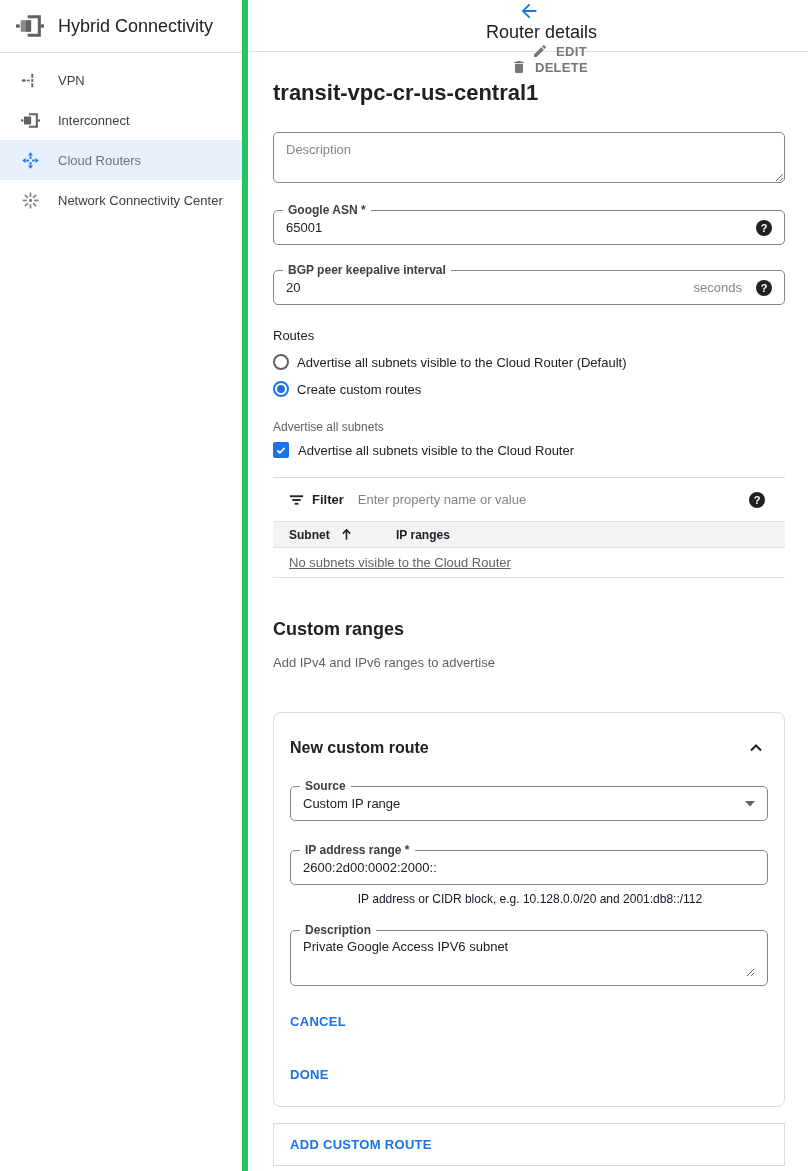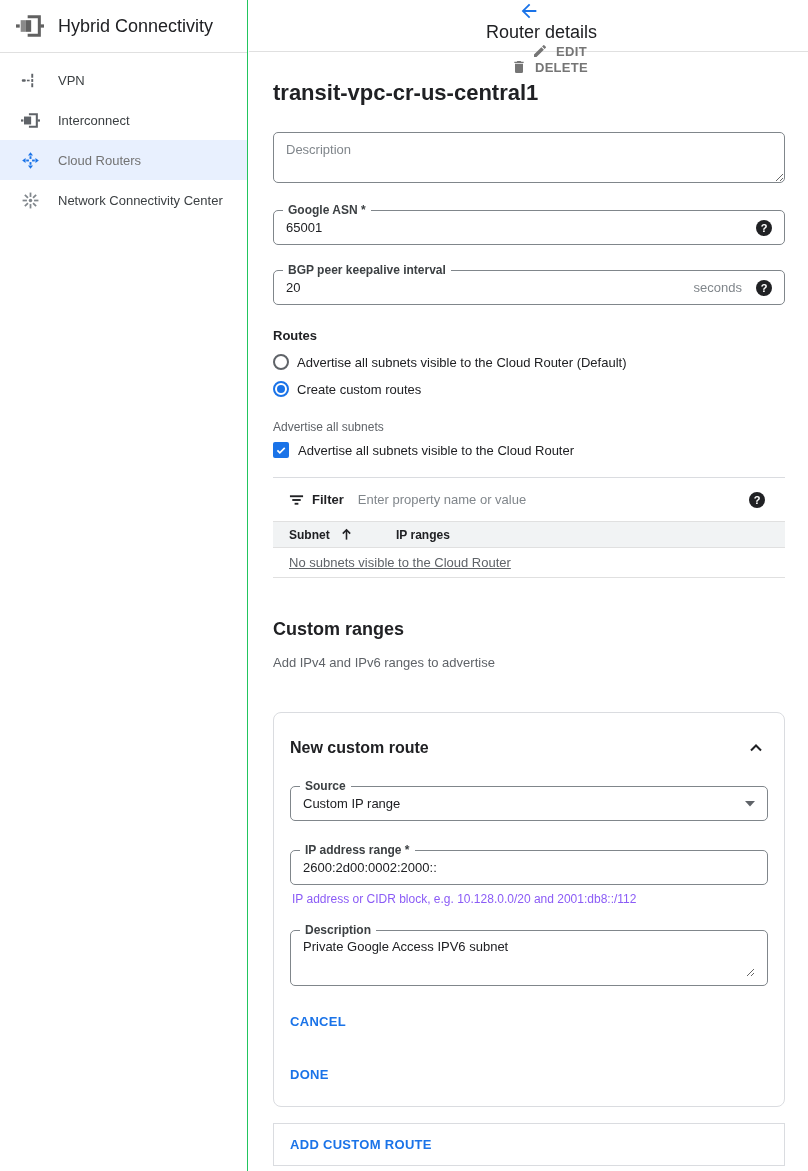--- a/index.html
+++ b/index.html
@@ -4,21 +4,21 @@
 <style>
   * { margin:0; padding:0; box-sizing:border-box; }
   html,body { background:#fff; }
   body {
     width:808px; height:1171px; position:relative; overflow:hidden;
     font-family:"Liberation Sans","DejaVu Sans",sans-serif;
     color:#202124; font-size:13px;
   }
   
   .sidebar { position:absolute; left:0; top:0; width:248px; height:1171px;
-    border-right:1px solid #22c55e; background:#fff; }
+    border-right:6px solid #22c55e; background:#fff; }
   .sidebar-header { height:53px; display:flex; align-items:center; padding:0 16px;
     border-bottom:1px solid #e0e0e0; }
   .sidebar-title { font-size:18px; font-weight:500; color:#202124; margin-left:14px; white-space:nowrap; }
   .nav { padding-top:7px; }
   .nav-item { height:40px; display:flex; align-items:center; padding-left:18px; cursor:pointer; }
   .nav-item .nav-icon { width:24px; height:24px; display:flex; align-items:center; justify-content:center; }
   .nav-item .nav-label { margin-left:16px; font-size:13px; color:#3c4043; }
   .nav-item.active { background:#e8f0fe; }
   .nav-item.active .nav-label { color:#737373; }
   
@@ -50,21 +50,21 @@
   textarea.plain::placeholder, .ofield input::placeholder { color:#80868b; }
   .ofield.multiline { padding:8px 12px; align-items:flex-start; }
   .ofield.multiline textarea { height:38px; }
   .suffix { color:#80868b; font-size:13px; margin-right:14px; }
   .help-icon { width:16px; height:16px; border-radius:50%; background:#202124; color:#fff;
     font-size:11px; font-weight:bold; display:flex; align-items:center; justify-content:center;
     flex:none; cursor:pointer; line-height:16px; }
   .mt26 { margin-top:26px; } .mt24 { margin-top:24px; }
   
   .section-h { margin-top:56px; font-size:18px; font-weight:bold; color:#202124; }
-  .sub-h { margin-top:23px; font-size:13px; font-weight:bold; color:#202124; }
+  .sub-h { margin-top:23px; font-size:13px; font-weight:normal; color:#202124; }
   .radio-row { display:flex; align-items:center; margin-top:11px; cursor:pointer; }
   .radio { width:16px; height:16px; border-radius:50%; border:2px solid #5f6368; flex:none; position:relative; }
   .radio.selected { border-color:#1a73e8; }
   .radio.selected::after { content:""; position:absolute; left:2px; top:2px; width:8px; height:8px;
     border-radius:50%; background:#1a73e8; }
   .radio-label { margin-left:8px; font-size:13px; color:#202124; }
   .mini-label { margin-top:23px; font-size:12px; color:#5f6368; }
   .check-row { display:flex; align-items:center; margin-top:8px; }
   .checkbox { width:16px; height:16px; border-radius:2px; background:#1a73e8; flex:none;
     display:flex; align-items:center; justify-content:center; cursor:pointer; }
@@ -84,21 +84,21 @@
     color:#5f6368; font-size:13px; border-bottom:1px solid #e0e0e0;text-decoration:underline; }
   .section-sub { margin-top:15px; font-size:13px; color:#5f6368; }
   .section-h2 { margin-top:41px; font-size:18px; font-weight:bold; color:#202124; }
   
   .card { margin-top:42px; border:1px solid #dadce0; border-radius:8px; padding:23px 16px 24px; }
   .card-title-row { display:flex; align-items:center; justify-content:space-between; }
   .card-title { font-size:16px; font-weight:bold; color:#202124; }
   .collapse-btn { width:24px; height:24px; display:flex; align-items:center; justify-content:center; cursor:pointer; }
   .select-value { flex:1; font-size:13px; color:#202124; }
   .caret { flex:none; display:flex; cursor:pointer; }
-  .helper-text { margin-top:7px; font-size:12px; color:#8b5cf6; padding-left:2px; }
+  .helper-text { margin-top:7px; font-size:12px; color:#0f172a; padding-left:2px;text-align:center; }
   .card-buttons { margin-top:28px; display:flex; justify-content:flex-end; gap:38px; padding-right:8px;flex-direction:column; }
   .text-btn { color:#1a73e8; font-size:13px; font-weight:bold; letter-spacing:.3px; cursor:pointer; }
   
   .add-route-box { margin-top:16px; border:1px solid #dadce0; padding:13px 16px; cursor:pointer; }
 </style>
 </head>
 <body>
 
 <div class="sidebar">
   <div class="sidebar-header">

